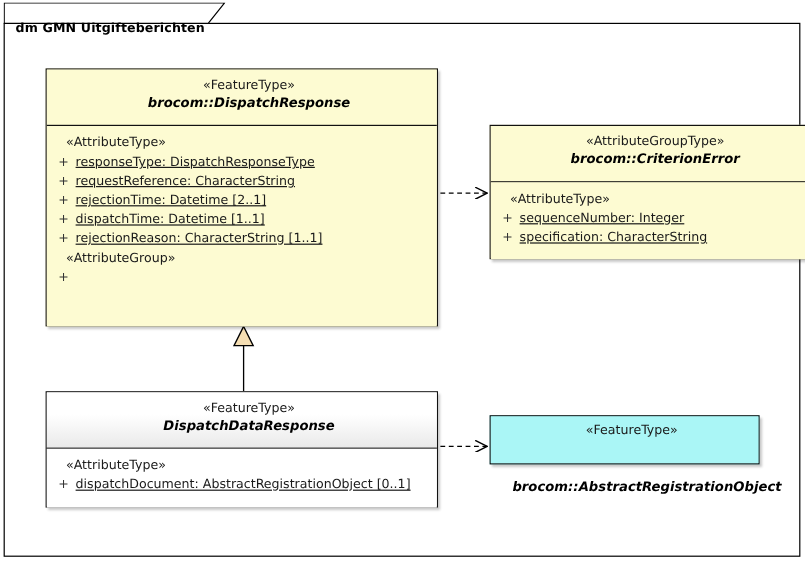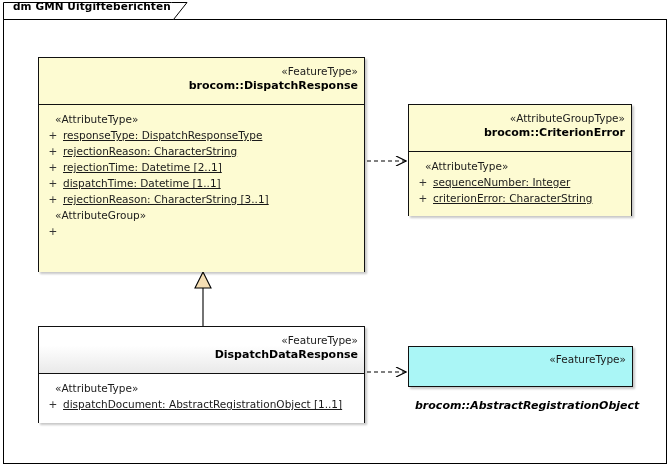--- a/index.html
+++ b/index.html
@@ -37,53 +37,54 @@
     left: 3px;
     top: 2px;
     height: 18px;
     width: 185px;
     box-sizing: border-box;
   }
   .frame-tab svg { display: block; }
   .frame-title {
     position: absolute;
     left: 13px;
-    top: 0;
+    top: 18px;
     font-size: 10.5px;
     font-weight: bold;
     color: #000000;
     letter-spacing: 0.1px;
     white-space: nowrap;
   }
 
   
   .uml-box {
     position: absolute;
     box-sizing: border-box;
     border: 1px solid #111111;
     box-shadow: 2px 2px 2px rgba(0,0,0,0.22);
   }
   .uml-head {
     box-sizing: border-box;
-    text-align: right;
-    padding: 6px 6px 6px 6px;
+    text-align: center;
+    padding: 6px 6px 6px 18px;
   }
   .uml-head.has-sep { border-bottom: 1px solid #111111; }
   .stereo {
     font-size: 10.5px;
     color: #1a1a1a;
     line-height: 14px;
     white-space: nowrap;
   }
   .cls-name {
     font-size: 11px;
     font-weight: bold;
     color: #000000;
     line-height: 15px;
     white-space: nowrap;
+    font-style: italic;
   }
   .cls-name.abstract { font-style: italic; margin-top: 32px; }
 
   .uml-body {
     box-sizing: border-box;
     padding: 6px 4px 6px 4px;
   }
   .grp-label {
     font-size: 10.5px;
     color: #1a1a1a;
@@ -112,21 +113,21 @@
 
   
   #box-dispatch-response {
     left: 38px; top: 57px; width: 327px; height: 215px;
     background: #fdfbd2;
   }
   #box-dispatch-response .uml-head { height: 47px; background: #fdfbd2; }
   #box-dispatch-response .uml-body { height: 167px; background: #fdfbd2; }
 
   #box-criterion-error {
-    left: 408px; top: 104px; width: 224px; height: 112px;
+    left: 408px; top: 104px; width: 264px; height: 112px;
     background: #fdfbd2;
   }
   #box-criterion-error .uml-head { height: 47px; background: #fdfbd2; }
   #box-criterion-error .uml-body { height: 64px; background: #fdfbd2; }
 
   #box-dispatch-data-response {
     left: 38px; top: 326px; width: 327px; height: 97px;
     background: #ffffff;
   }
   #box-dispatch-data-response .uml-head {
@@ -186,33 +187,33 @@
     </div>
     <div class="uml-body">
 
       <div class="grp-label">«AttributeType»</div>
       <div class="attr-row">
         <span class="attr-vis">+</span>
         <span class="attr-txt">responseType: DispatchResponseType</span>
       </div>
       <div class="attr-row">
         <span class="attr-vis">+</span>
-        <span class="attr-txt">rejectionReason: CharacterString</span>
+        <span class="attr-txt">requestReference: CharacterString</span>
       </div>
       <div class="attr-row">
         <span class="attr-vis">+</span>
         <span class="attr-txt">rejectionTime: Datetime [2..1]</span>
       </div>
       <div class="attr-row">
         <span class="attr-vis">+</span>
         <span class="attr-txt">dispatchTime: Datetime [1..1]</span>
       </div>
       <div class="attr-row">
         <span class="attr-vis">+</span>
-        <span class="attr-txt">rejectionReason: CharacterString [3..1]</span>
+        <span class="attr-txt">rejectionReason: CharacterString [1..1]</span>
       </div>
 
       <div class="grp-label">«AttributeGroup»</div>
       <div class="attr-row">
         <span class="attr-vis">+</span>
       </div>
 
     </div>
   </div>
 
@@ -222,35 +223,35 @@
       <div class="cls-name">brocom::CriterionError</div>
     </div>
     <div class="uml-body">
       <div class="grp-label">«AttributeType»</div>
       <div class="attr-row">
         <span class="attr-vis">+</span>
         <span class="attr-txt">sequenceNumber: Integer</span>
       </div>
       <div class="attr-row">
         <span class="attr-vis">+</span>
-        <span class="attr-txt">criterionError: CharacterString</span>
+        <span class="attr-txt">specification: CharacterString</span>
       </div>
     </div>
   </div>
 
   <div class="uml-box" id="box-dispatch-data-response">
     <div class="uml-head has-sep">
       <div class="stereo">«FeatureType»</div>
       <div class="cls-name">DispatchDataResponse</div>
     </div>
     <div class="uml-body">
       <div class="grp-label">«AttributeType»</div>
       <div class="attr-row">
         <span class="attr-vis">+</span>
-        <span class="attr-txt">dispatchDocument: AbstractRegistrationObject [1..1]</span>
+        <span class="attr-txt">dispatchDocument: AbstractRegistrationObject [0..1]</span>
       </div>
     </div>
   </div>
 
   <div class="uml-box" id="box-abstract-registration-object">
     <div class="uml-head">
       <div class="stereo">«FeatureType»</div>
       <div class="cls-name abstract">brocom::AbstractRegistrationObject</div>
     </div>
   </div>

